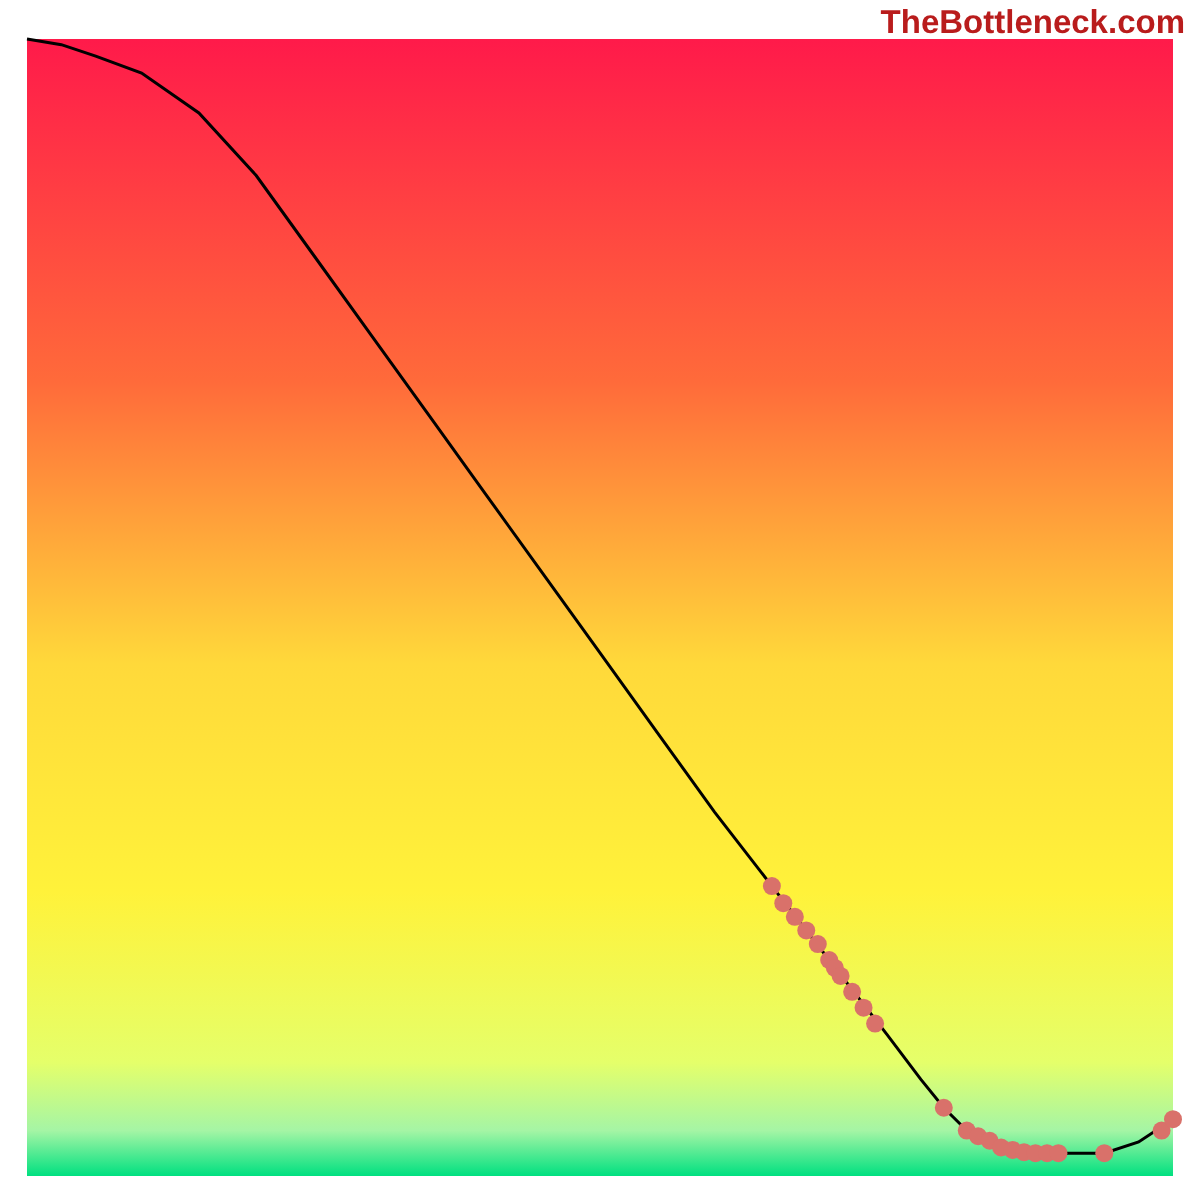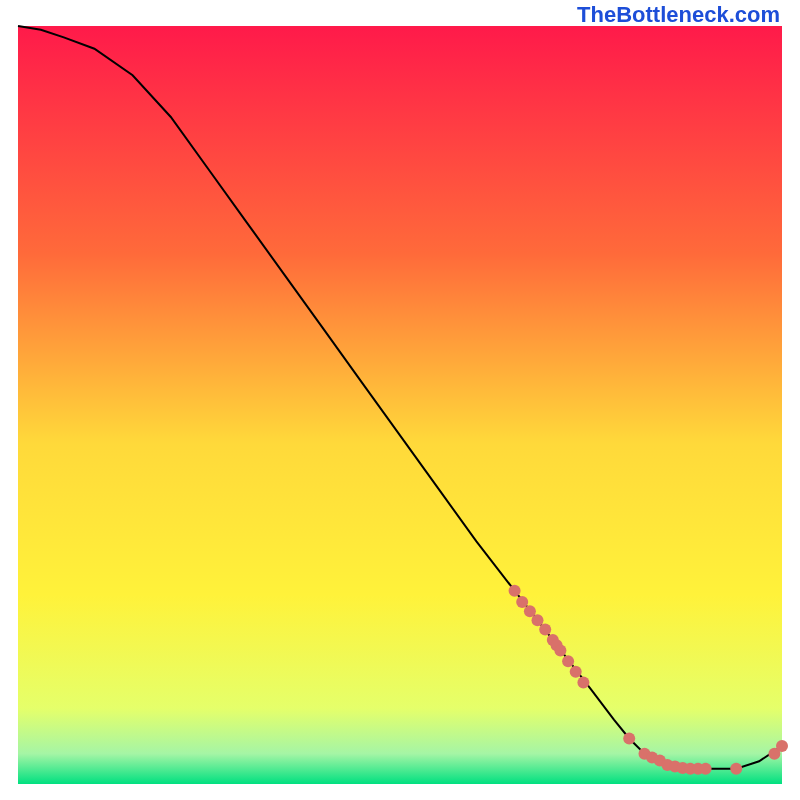--- a/index.html
+++ b/index.html
@@ -5,25 +5,25 @@
   * { margin: 0; padding: 0; box-sizing: border-box; }
   html, body { width: 800px; height: 800px; overflow: hidden; background: #fff; }
   .chart-container {
     position: relative;
     width: 800px;
     height: 800px;
   }
   .watermark {
     position: absolute;
     top: 2px;
-    right: 20px;
+    right: 10px;
     font-family: Arial, sans-serif;
     font-size: 22px;
     font-weight: bold;
-    color: #1d4ed8;
+    color: #b91c1c;
     z-index: 10;
   }
   svg { display: block; }
 </style>
 </head>
 <body>
 
 <div class="chart-container">
   <div class="watermark">TheBottleneck.com</div>
   <svg id="chart-svg" width="800" height="800" viewBox="0 0 800 800">

